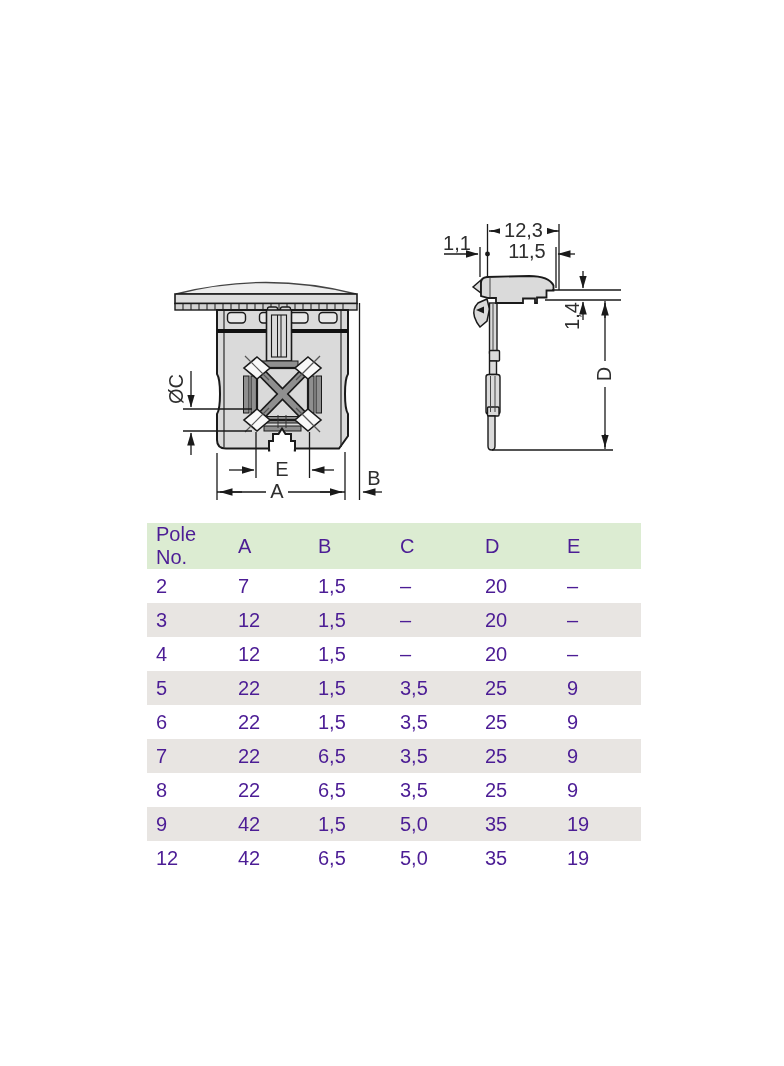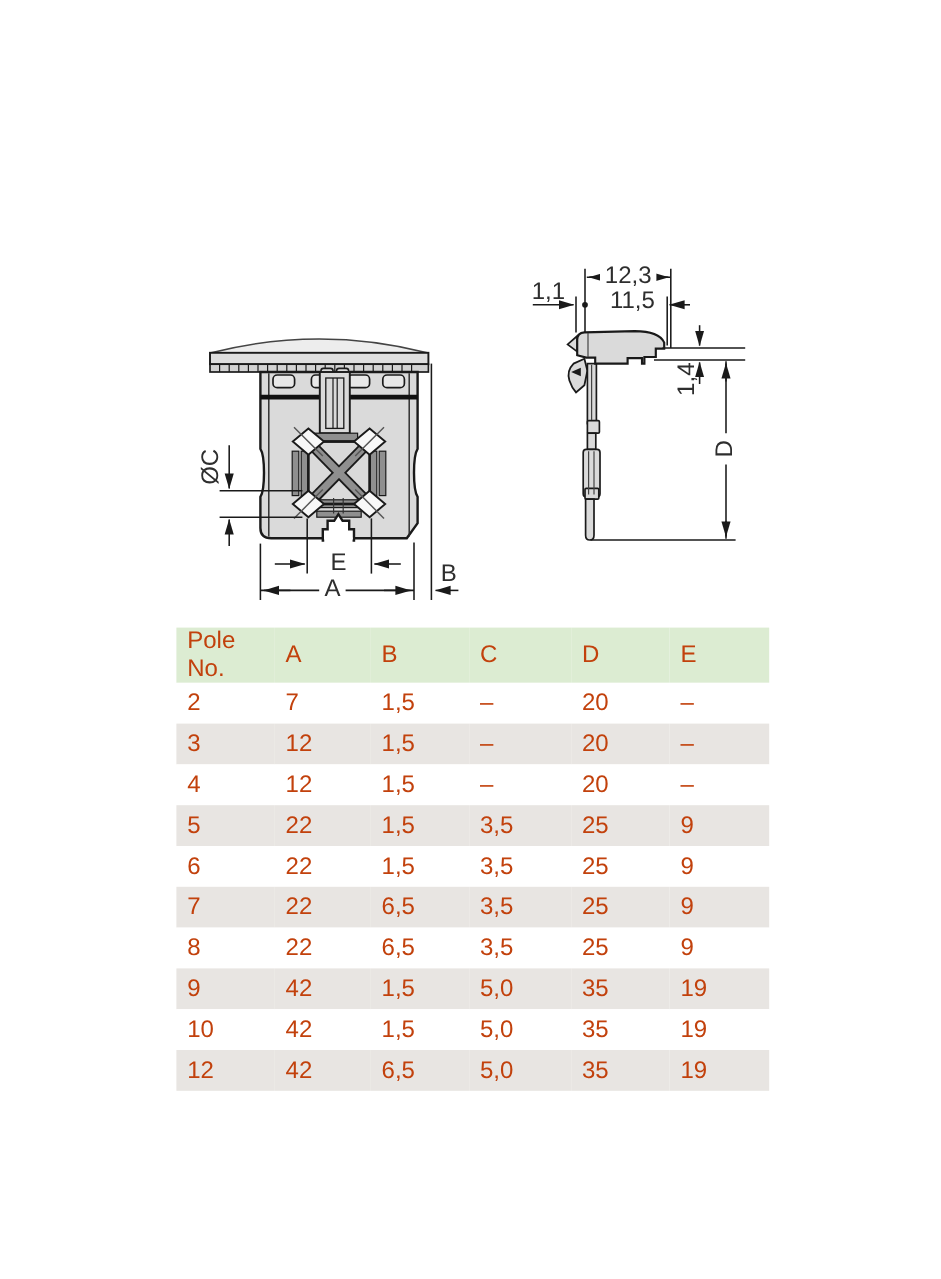--- a/index.html
+++ b/index.html
@@ -5,21 +5,21 @@
   html,body{margin:0;padding:0;}
   body{
     width:784px;height:1066px;position:relative;background:#ffffff;
     font-family:"Liberation Sans",sans-serif;overflow:hidden;
   }
   #drawing{position:absolute;left:0;top:0;}
   .dimtext{font-family:"Liberation Sans",sans-serif;font-size:20px;fill:#2e2e2e;}
   #spec-table{
     position:absolute;left:147px;top:523px;width:494px;
     border-collapse:collapse;table-layout:fixed;
-    font-size:20px;color:#c2410c;
+    font-size:20px;color:#4c1d95;
   }
   #spec-table th{
     background:#dcecd2;font-weight:normal;text-align:left;
     height:33px;padding:0 0 0 9px;vertical-align:middle;
   }
   #spec-table td{
     height:34px;padding:0 0 0 9px;text-align:left;vertical-align:middle;
   }
   #spec-table tbody tr:nth-child(even){background:#e8e5e2;}
   #spec-table tbody tr:nth-child(odd){background:#ffffff;}
@@ -282,28 +282,20 @@
       </tr>
       <tr>
         <td>9</td>
         <td>42</td>
         <td>1,5</td>
         <td>5,0</td>
         <td>35</td>
         <td>19</td>
       </tr>
       <tr>
-        <td>10</td>
-        <td>42</td>
-        <td>1,5</td>
-        <td>5,0</td>
-        <td>35</td>
-        <td>19</td>
-      </tr>
-      <tr>
         <td>12</td>
         <td>42</td>
         <td>6,5</td>
         <td>5,0</td>
         <td>35</td>
         <td>19</td>
       </tr>
     </tbody>
 </table>
 

